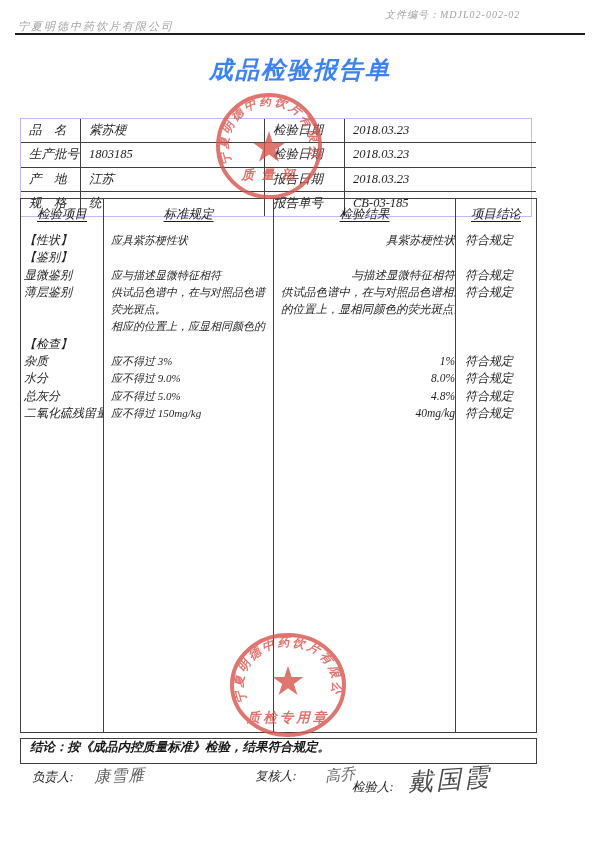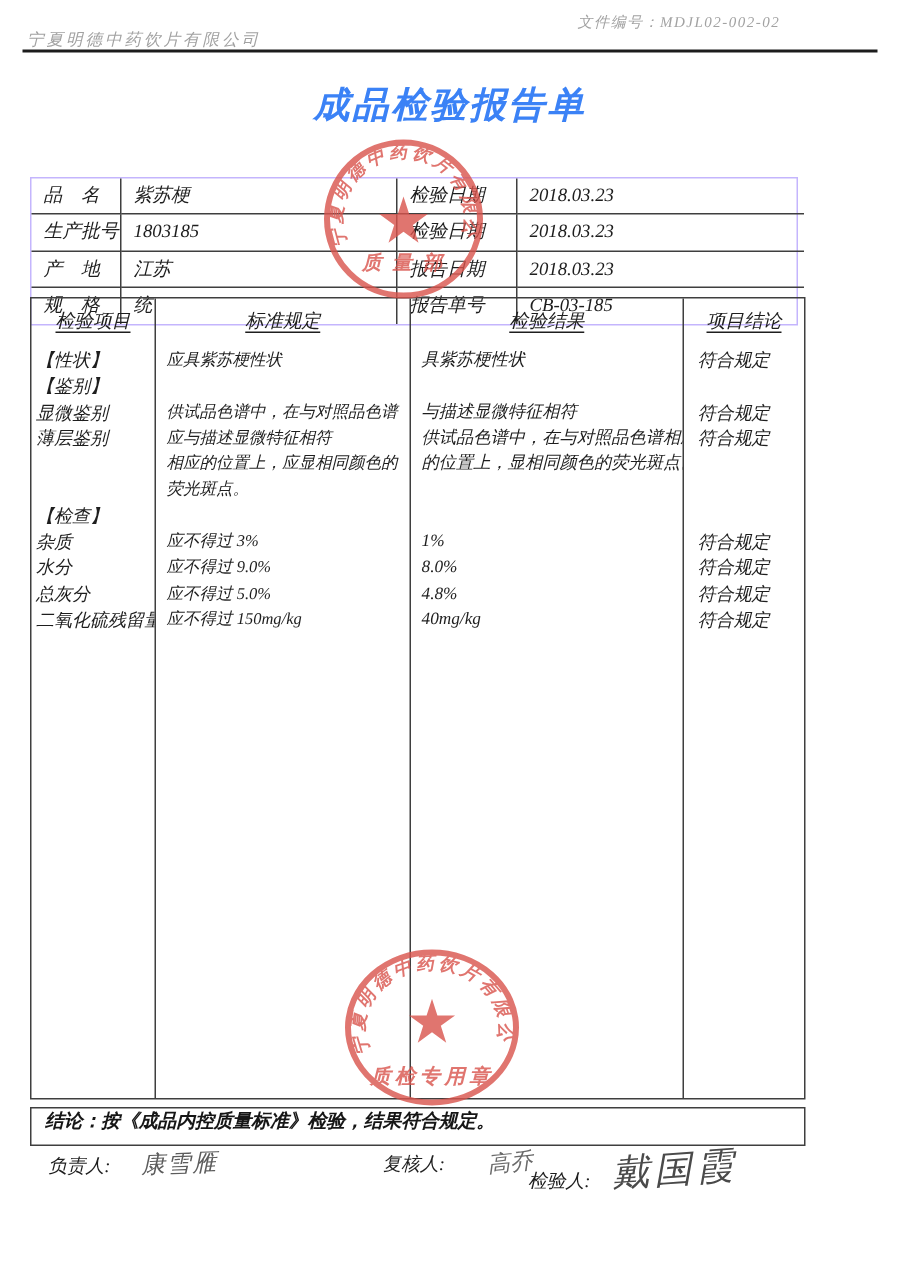--- a/index.html
+++ b/index.html
@@ -32,21 +32,21 @@
   .insp-col.col2{width:170px;}
   .insp-col.col3{width:182px;}
   .insp-col.col4{width:80px;}
   .insp-head{height:26px;display:flex;align-items:center;justify-content:center;
              font-size:12.5px;padding-top:2px;}
   .insp-head .hul{text-decoration:underline;text-underline-offset:3px;}
   .insp-lines{padding-top:5px;}
   .insp-line{height:17.3px;line-height:17.3px;font-size:12px;white-space:nowrap;}
   .col1 .insp-line{padding-left:3px;}
   .col2 .insp-line{padding-left:7px;font-size:11px;}
-  .col3 .insp-line{padding-left:7px;font-size:11.5px;}
+  .col3 .insp-line{padding-left:7px;font-size:11.5px;text-align:right;}
   .col4 .insp-line{padding-left:9px;}
   
   .concl-box{position:absolute;left:20px;top:738px;width:517px;height:26px;
              box-sizing:border-box;border:1px solid #3f3f3f;
              display:flex;padding-left:9px;
              font-size:12.5px;font-weight:bold;color:#161616;white-space:nowrap;}
   
   .sig-block{position:absolute;top:766px;font-size:12.5px;white-space:nowrap;}
   .sig-block .sig-name{display:inline-block;color:#5c5c5c;}
   .sig1{left:32px;}
@@ -117,24 +117,24 @@
           <div class="insp-line">二氧化硫残留量</div>
         </div>
       </div>
       <div class="insp-col col2">
         <div class="insp-head">
           <span class="hul">标准规定</span>
         </div>
         <div class="insp-lines">
           <div class="insp-line">应具紫苏梗性状</div>
           <div class="insp-line">&nbsp;</div>
+          <div class="insp-line">应与描述显微特征相符</div>
           <div class="insp-line">供试品色谱中，在与对照品色谱</div>
-          <div class="insp-line">应与描述显微特征相符</div>
+          <div class="insp-line">荧光斑点。</div>
           <div class="insp-line">相应的位置上，应显相同颜色的</div>
-          <div class="insp-line">荧光斑点。</div>
           <div class="insp-line">&nbsp;</div>
           <div class="insp-line">应不得过 3%</div>
           <div class="insp-line">应不得过 9.0%</div>
           <div class="insp-line">应不得过 5.0%</div>
           <div class="insp-line">应不得过 150mg/kg</div>
         </div>
       </div>
       <div class="insp-col col3">
         <div class="insp-head">
           <span class="hul">检验结果</span>

